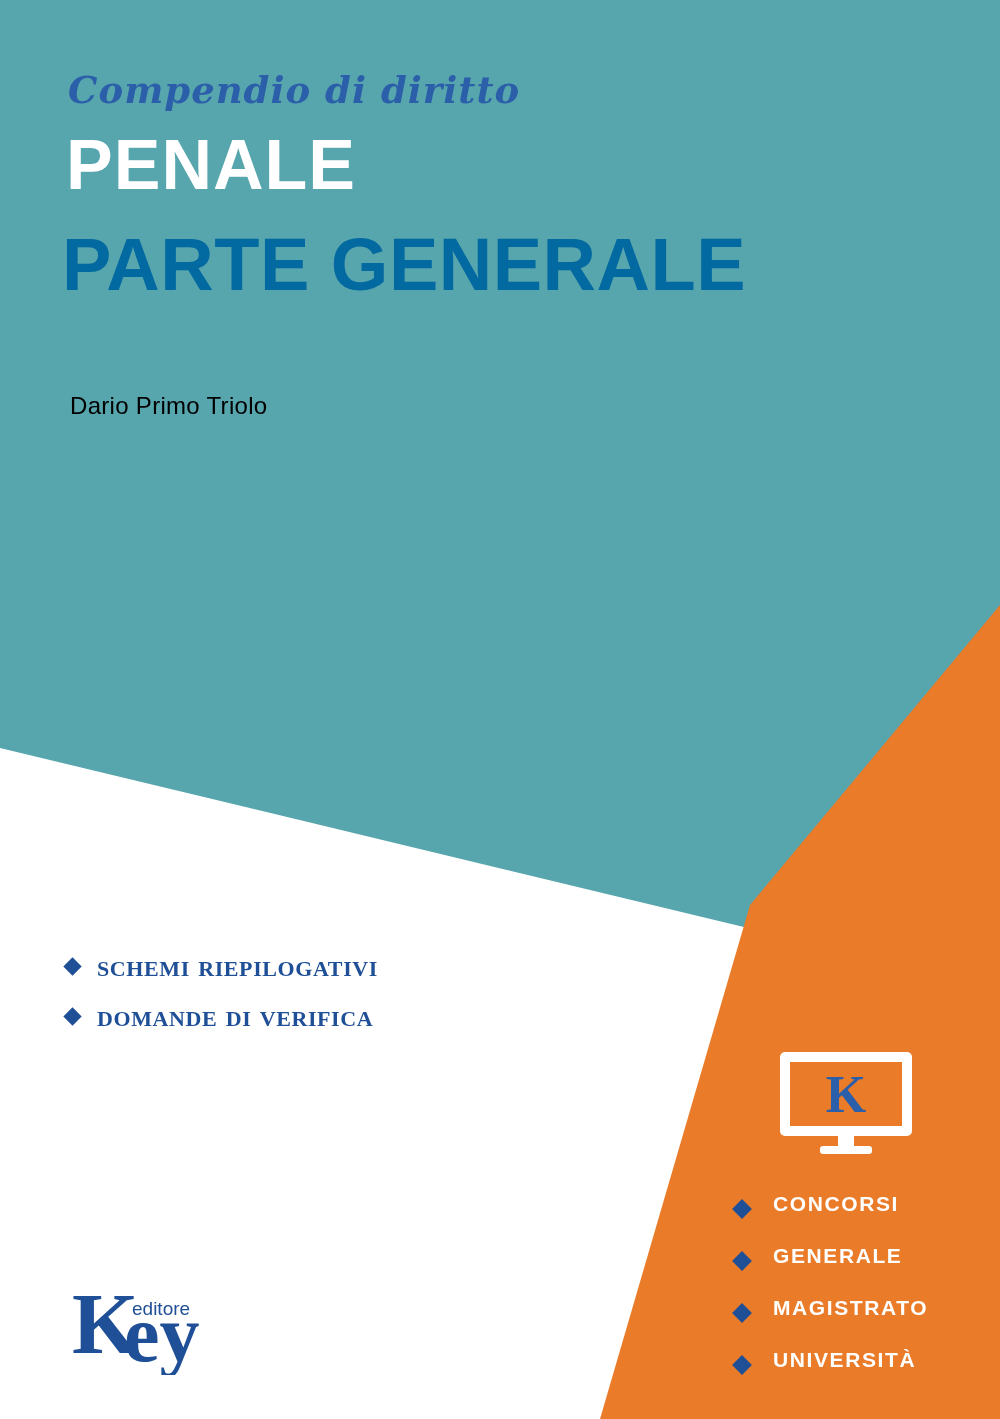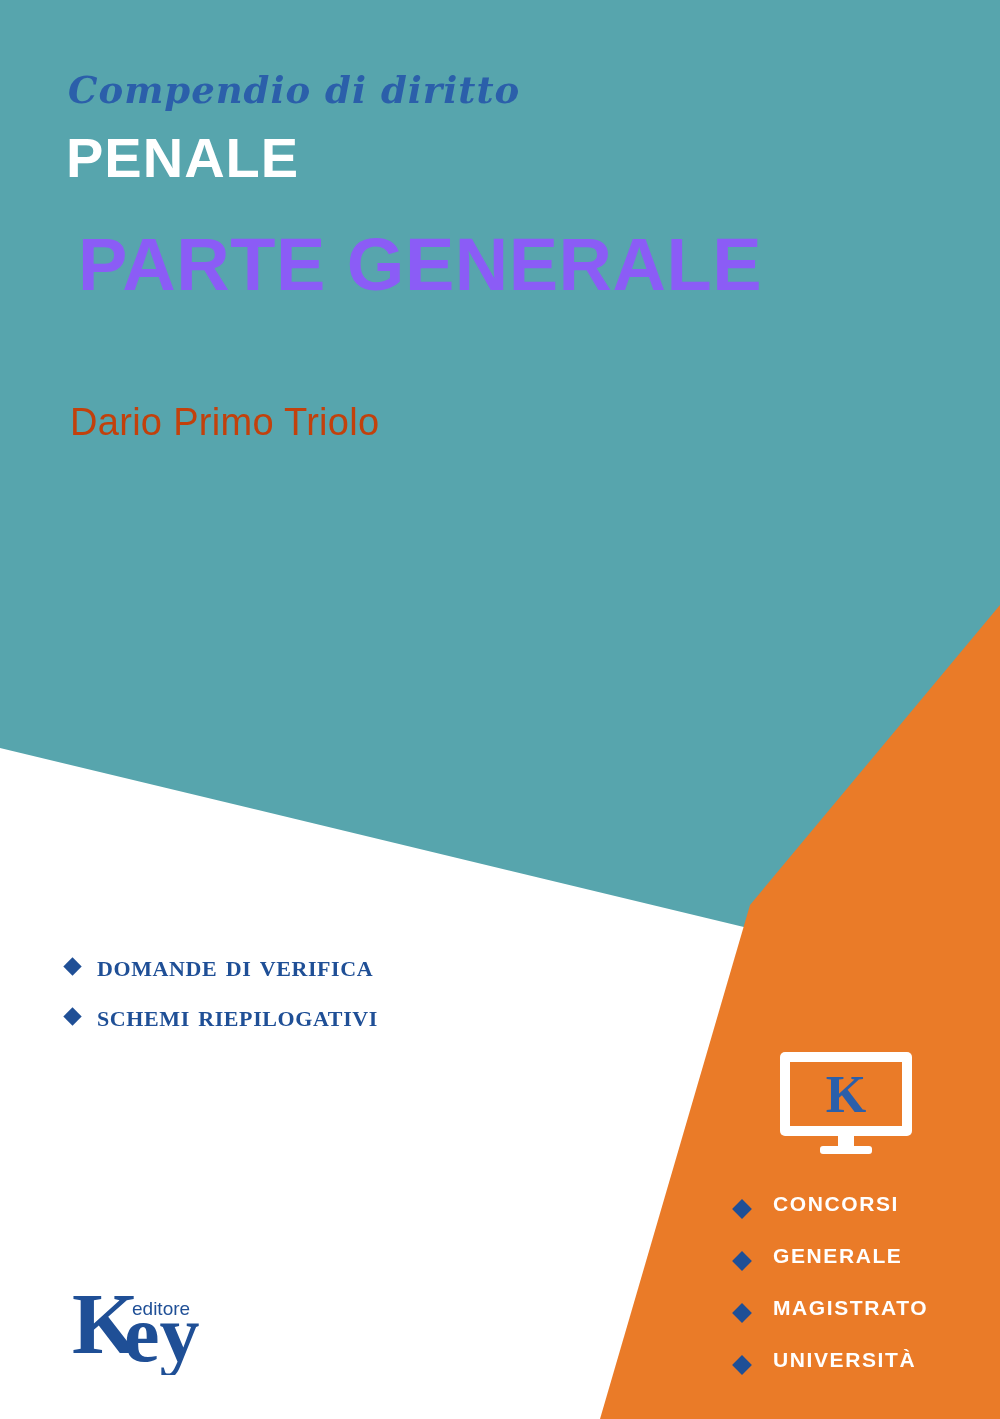--- a/index.html
+++ b/index.html
@@ -53,44 +53,44 @@
     font-weight: bold;
     font-size: 37px;
     letter-spacing: 1px;
     color: #2b5faa;
     white-space: nowrap;
   }
   .title-1 {
     position: absolute;
     left: 66px;
     top: 130px;
-    font-size: 56px;
+    font-size: 70px;
     font-weight: bold;
     letter-spacing: 1px;
     color: #ffffff;
     line-height: 1.0;
     white-space: nowrap;
   }
   .title-2 {
     position: absolute;
-    left: 78px;
+    left: 62px;
     top: 228px;
     font-size: 74px;
     font-weight: bold;
     letter-spacing: 0.5px;
-    color: #8b5cf6;
+    color: #0369a1;
     line-height: 1.0;
     white-space: nowrap;
   }
   .author {
     position: absolute;
     left: 70px;
-    top: 401px;
-    font-size: 38px;
-    color: #c2410c;
+    top: 392px;
+    font-size: 24px;
+    color: #000000;
     letter-spacing: 0.3px;
     white-space: nowrap;
   }
   .year {
     position: absolute;
     right: 66px;
     top: 828px;
     font-size: 62px;
     font-weight: bold;
     color: #2b5faa;
@@ -185,25 +185,25 @@
 
     <div class="title-1">PENALE</div>
     <div class="title-2">PARTE GENERALE</div>
 
     <div class="author">Dario Primo Triolo</div>
 
 
     <div class="features">
       <div class="feature-row">
         <span class="feature-bullet"></span>
-        <span class="feature-text">Domande di verifica</span>
+        <span class="feature-text">Schemi riepilogativi</span>
       </div>
       <div class="feature-row">
         <span class="feature-bullet"></span>
-        <span class="feature-text">Schemi riepilogativi</span>
+        <span class="feature-text">Domande di verifica</span>
       </div>
     </div>
 
     <div class="monitor">
       <svg width="136" height="106" viewBox="0 0 136 106" xmlns="http://www.w3.org/2000/svg">
         <rect x="2" y="2" width="132" height="84" rx="5" ry="5" fill="#ffffff"></rect>
         <rect x="12" y="12" width="112" height="64" fill="#ea7b28"></rect>
         <rect x="60" y="86" width="16" height="10" fill="#ffffff"></rect>
         <rect x="42" y="96" width="52" height="8" rx="3" ry="3" fill="#ffffff"></rect>
         <text x="68" y="62" text-anchor="middle" font-family="Liberation Serif, serif" font-size="52" font-weight="bold" fill="#2b5faa">K</text>

